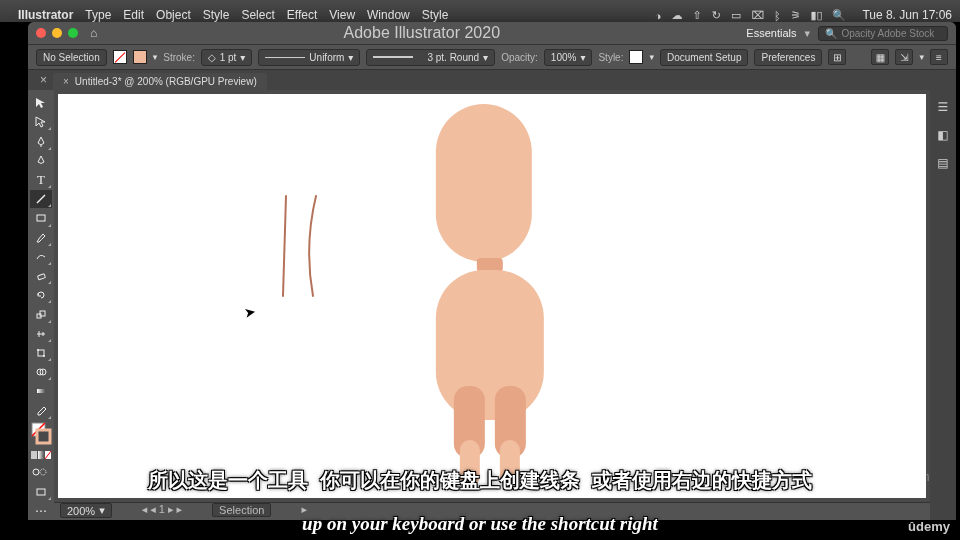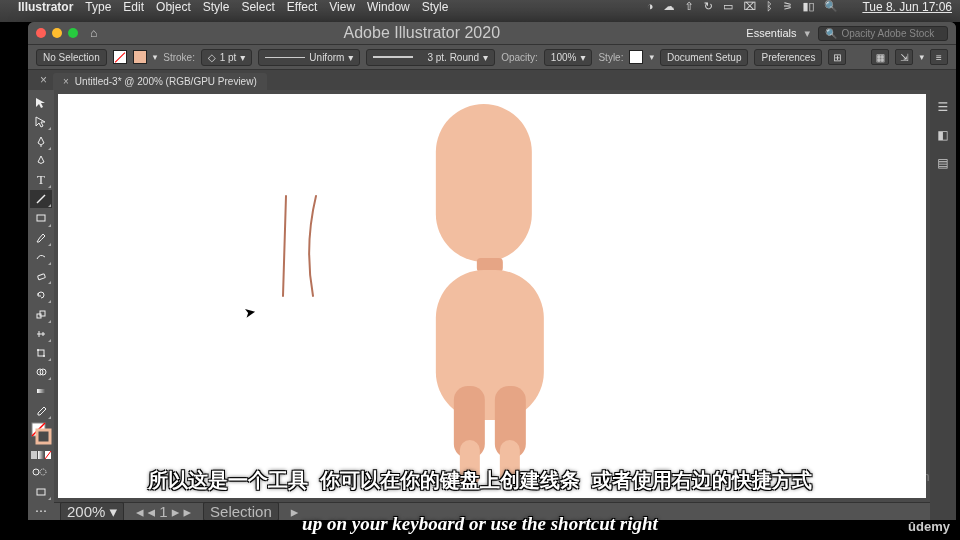--- a/index.html
+++ b/index.html
@@ -1,25 +1,25 @@
 <!DOCTYPE html>
 <html><head>
 <meta charset="utf-8">
 <style>
 * { margin: 0; padding: 0; box-sizing: border-box; font-family: -apple-system, "Helvetica Neue", Arial, sans-serif; }
 body { width: 960px; height: 540px; background: #000; overflow: hidden; position: relative; }
 
 
-.mac-menubar { height: 22px; background: linear-gradient(#4a4a4a,#3a3a3a); display: flex; align-items: flex-start; color: #eee; font-size: 12px; padding: 0 8px; }
+.mac-menubar { height: 22px; background: linear-gradient(#4a4a4a,#3a3a3a); display: flex; align-items: flex-end; color: #eee; font-size: 12px; padding: 0 8px; }
 .mac-menubar .apple { font-size: 13px; margin-right: 10px; }
 .mac-menubar .app-name { font-weight: 600; margin-right: 12px; }
 .mac-menubar .menu-item { margin-right: 12px; cursor: default; }
 .mac-menubar .spacer { flex: 1; }
 .mac-menubar .status-icon { margin-left: 10px; font-size: 11px; opacity: .9; }
-.mac-menubar .datetime { margin-left: 24px; text-decoration: underline; }
+.mac-menubar .datetime { margin-left: 16px; }
 
 
 .win { position: absolute; top: 22px; left: 28px; right: 4px; height: 498px; background: #4a4a4a; border-radius: 6px 6px 0 0; box-shadow: 0 4px 20px rgba(0,0,0,.5); display: flex; flex-direction: column; overflow:hidden; }
 .titlebar { height: 22px; background: #535353; display: flex; align-items: center; padding: 0 8px; }
 .traffic { display: flex; gap: 6px; }
 .traffic span { width: 10px; height: 10px; border-radius: 50%; display: block; }
 .tr-close { background:#ff5f56; } .tr-min{background:#ffbd2e;} .tr-max{background:#27c93f;}
 .titlebar .home { margin-left: 12px; color:#ccc; font-size:12px; }
 .titlebar .title { flex:1; text-align:center; color:#ccc; font-size:16px; }
 .titlebar .right { display:flex; align-items:center; gap:8px; color:#bbb; font-size:11px; }
@@ -70,21 +70,21 @@
 .shins{ display:flex; gap:20px; justify-content:center; margin-top:-18px;}
 .shin{ width:20px; height:46px; background:#f2bea0; border-radius:10px;}
 
 
 .strokes{ position:absolute; left:222px; top:100px; }
 .strokes svg{ overflow:visible; }
 
 
 .cursor-arrow{ position:absolute; left:186px; top:210px; font-size:14px; color:#000; transform:rotate(-10deg);}
 
-.statusbar{ height:18px; background:#535353; display:flex; align-items:center; font-size:15px; color:#ddd; gap:12px; padding:0 6px; border-top:1px solid #333;}
+.statusbar{ height:18px; background:#535353; display:flex; align-items:flex-start; font-size:11px; color:#ddd; gap:30px; padding:0 6px; border-top:1px solid #333;}
 .statusbar .zoom{ display:flex; align-items:center; gap:4px;}
 .statusbar .seg{ display:flex; align-items:center; gap:4px; color:#bbb;}
 .statusbar .well{ background:#434343; border:1px solid #2e2e2e; border-radius:2px; padding:0 6px;}
 
 
 .rightdock{ width:26px; background:#434343; display:flex; flex-direction:column; align-items:center; gap:10px; padding-top:8px;}
 .rightdock .dockicon{ width:18px; height:18px; color:#ccc; font-size:12px; display:flex; align-items:center; justify-content:center; cursor:default;}
 
 
 .subs{ position:absolute; left:0; right:0; bottom:4px; text-align:center; pointer-events:none;}

